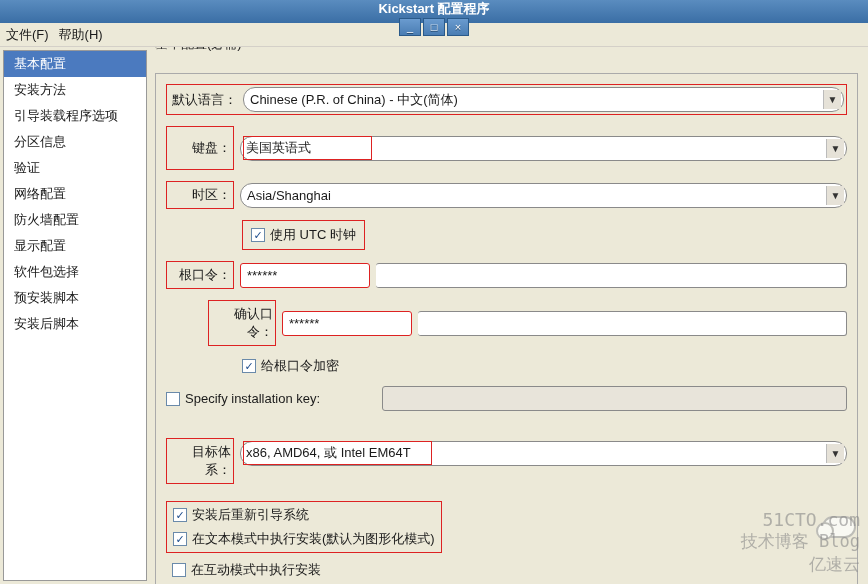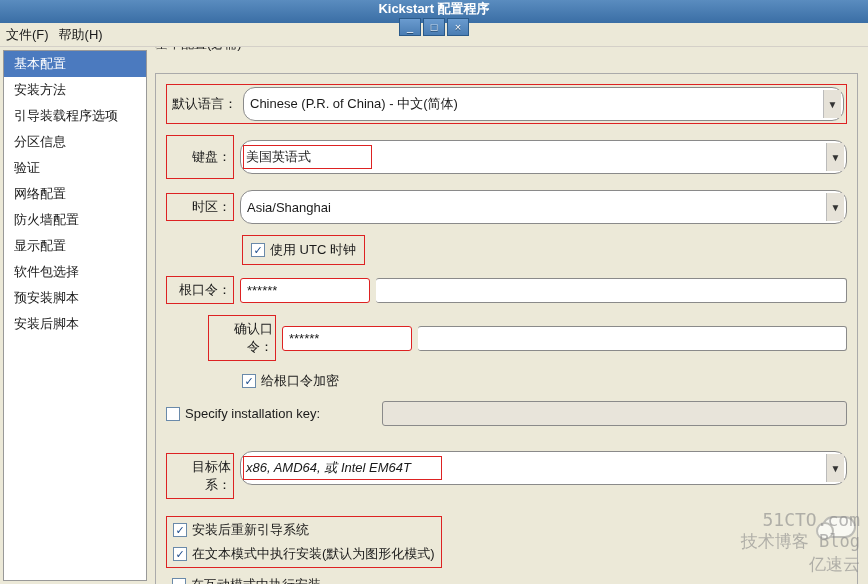--- a/index.html
+++ b/index.html
@@ -13,21 +13,21 @@
   .menubar span { cursor: default; }
   .content { display: flex; height: calc(584px - 23px - 24px); background: #ece9d8; }
   .sidebar { width: 144px; background: #fff; border: 1px solid #999; margin: 3px 0 3px 3px; overflow: auto; }
   .sidebar-item { padding: 4px 10px; cursor: default; }
   .sidebar-item.selected { background: #4b7abf; color: #fff; }
   .main { flex: 1; padding: 6px 10px 10px 8px; overflow: auto; }
   .groupbox { border: 1px solid #aaa; padding: 10px 10px 6px 10px; margin-top: 4px; }
   .group-label { position: relative; top: -18px; left: -4px; background: #ece9d8; display: inline-block; padding: 0 4px; margin-bottom: -12px; }
   .row { display: flex; align-items: center; margin-bottom: 11px; gap: 6px; }
   .row-label { width: 68px; text-align: right; }
-  .combo { flex: 1; height: 34px; background: #fff; border: 1px solid #8a8a8a; border-radius: 12px; display: flex; align-items: center; padding: 0 6px; position: relative; }
+  .combo { flex: 1; height: 25px; background: #fff; border: 1px solid #8a8a8a; border-radius: 12px; display: flex; align-items: center; padding: 0 6px; position: relative; }
   .combo .arrow { position: absolute; right: 2px; top: 2px; bottom: 2px; width: 18px; background: #e6e2d8; border-left: 1px solid #bbb; display:flex; align-items:center; justify-content:center; font-size:10px; color:#333; }
   .textin { height: 25px; background: #fff; border: 1px solid #8a8a8a; border-radius: 3px; padding: 0 6px; display:flex; align-items:center; }
   .chk { display: flex; align-items: center; gap: 5px; }
   .chkbox { width: 14px; height: 14px; border: 1px solid #6a8aaa; background: #fff; display:flex; align-items:center; justify-content:center; font-size:11px; line-height:1; color:#1a4a8a; }
   .hl { border: 1px solid #d22; }
   .watermark { position: absolute; right: 8px; bottom: 8px; color: #888; font-size: 18px; font-family: monospace; text-align: right; opacity: 0.6; pointer-events: none; }
   .watermark .sub { font-size: 17px; }
   .cloud-icon { position: absolute; right: 12px; bottom: 46px; width: 34px; height: 22px; border: 2px solid #aaa; border-radius: 12px; background: #fff; opacity: 0.7; }
   .cloud-icon:before { content:""; position:absolute; left:-8px; top:4px; width:14px; height:14px; border:2px solid #aaa; border-radius:50%; background:#fff; }
   .spacer-70 { width: 70px; }
@@ -129,21 +129,21 @@
         <div class="chk" style="width:210px;">
           <div class="chkbox"></div>
           <span>Specify installation key:</span>
         </div>
         <div class="textin" style="flex:1; background:#e8e4da;"></div>
       </div>
 
       <div class="row">
         <div class="row-label hl" style="padding:4px 2px;margin-top:16px;">目标体系：</div>
         <div class="combo">
-          <span class="hl" style="padding:2px 30px 2px 2px; margin-left:-4px;font-style:italic;">x86, AMD64, 或 Intel EM64T</span>
+          <span class="hl" style="padding:2px 20px 2px 2px; margin-left:-4px;">x86, AMD64, 或 Intel EM64T</span>
           <div class="arrow">▼</div>
         </div>
       </div>
 
       <div style="height:6px;"></div>
 
       <div class="hl" style="padding:4px 6px; display:inline-block;">
         <div class="chk" style="margin-bottom:6px;">
           <div class="chkbox">✓</div>
           <span>安装后重新引导系统</span>

